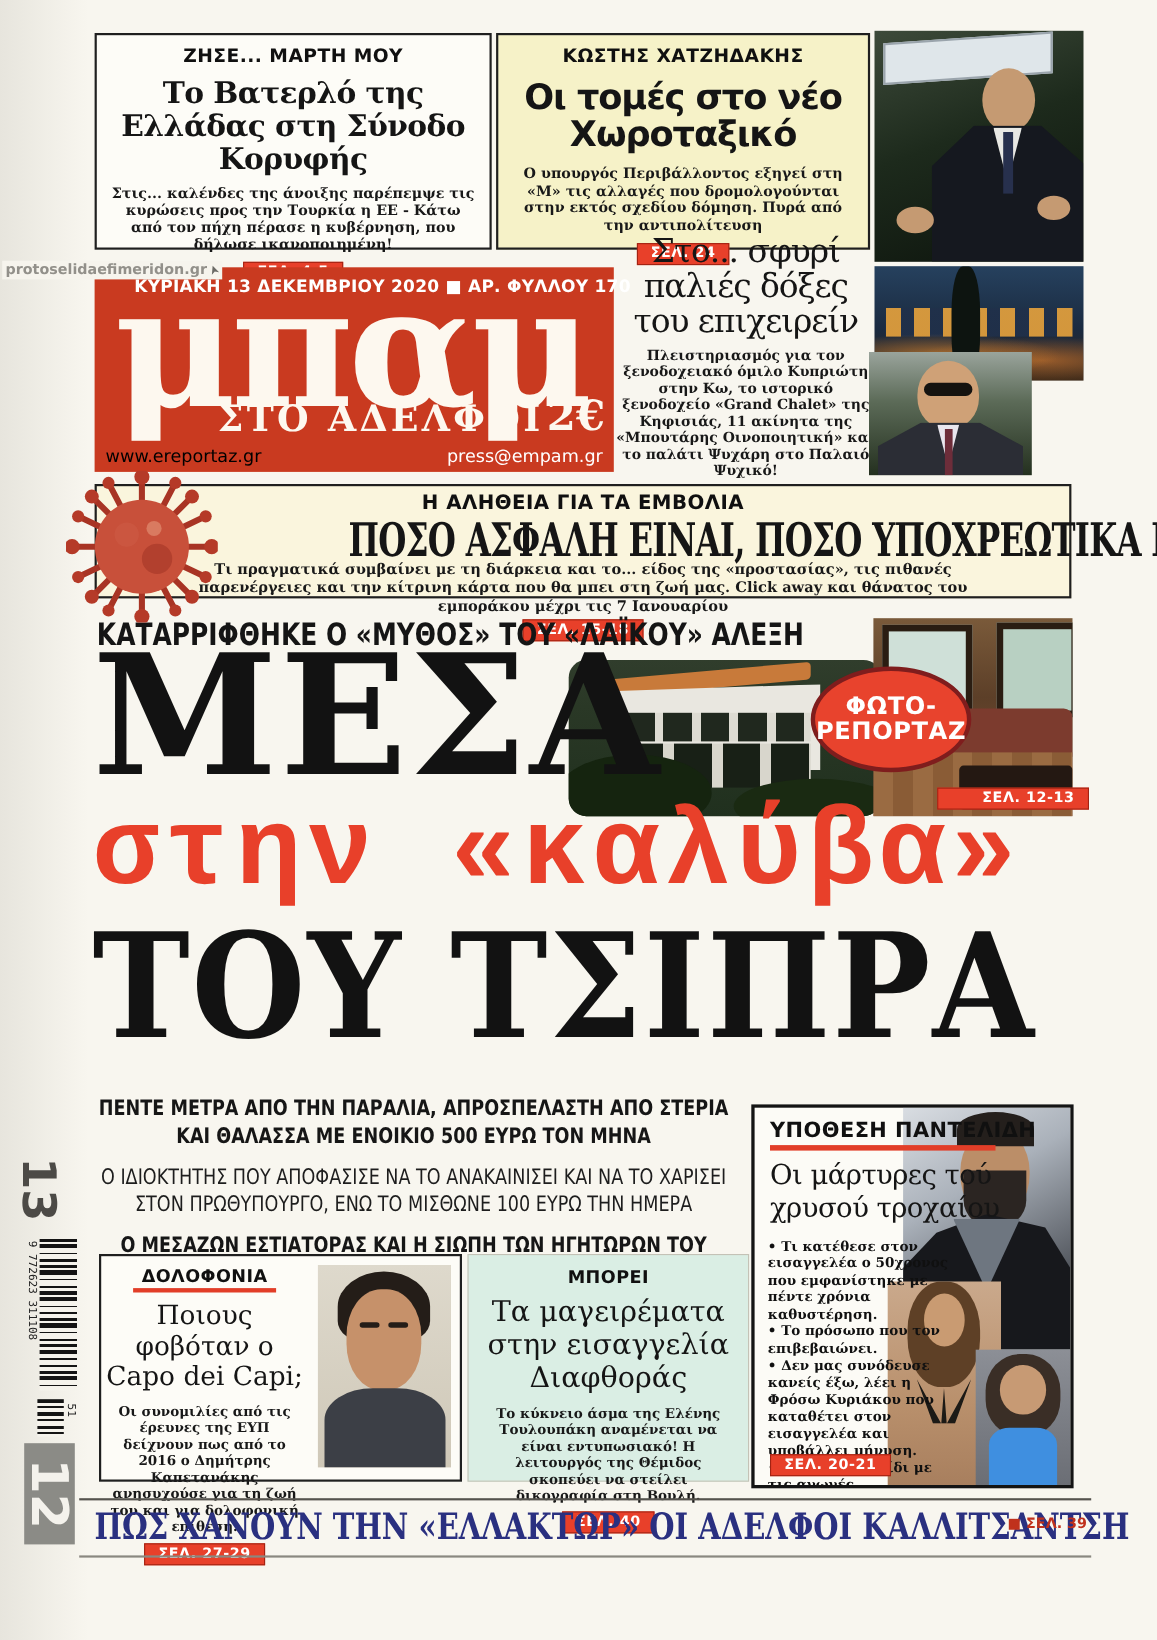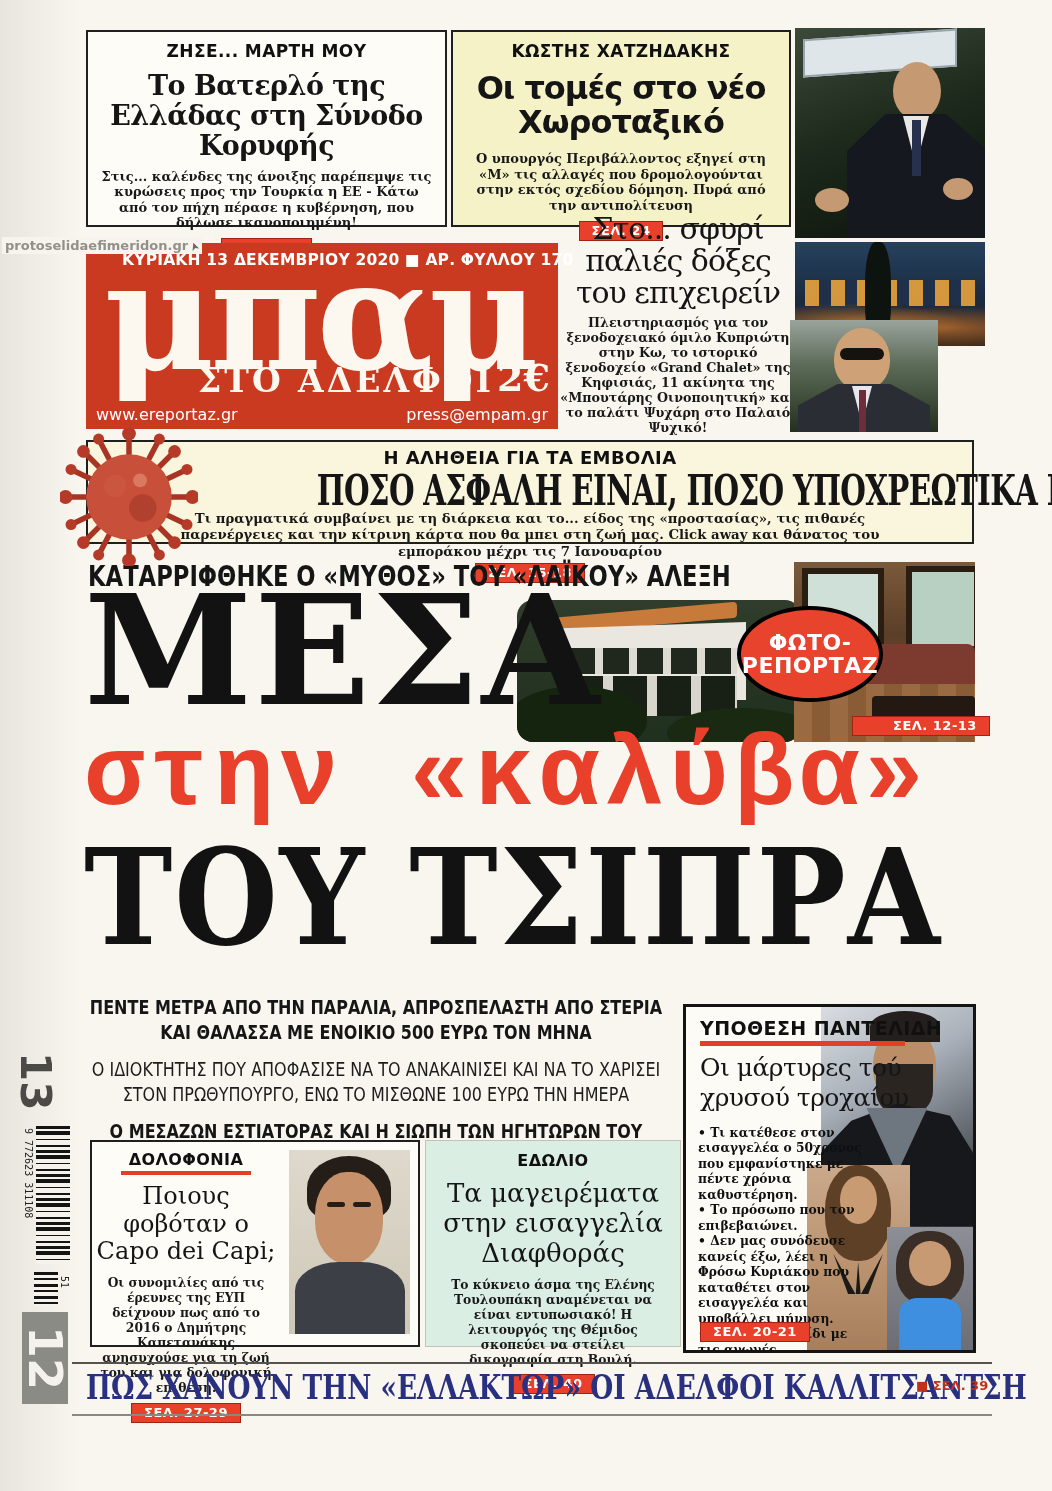--- a/index.html
+++ b/index.html
@@ -11,21 +11,21 @@
   .box{position:absolute;border:2px solid #1f1f1f;box-sizing:border-box;
        display:flex;flex-direction:column;align-items:center;}
   .kicker{font-weight:bold;letter-spacing:.4px;color:#101010;text-align:center;}
   .krule{height:5px;background:#e23e28;margin:3px auto 0;}
   .serif{font-family:"DejaVu Serif",serif;}
   .deck{font-family:"DejaVu Serif",serif;font-weight:bold;color:#181818;text-align:center;}
   .pageref{display:inline-block;background:#e8402a;border:1px solid #a32313;color:#fff;
            font:bold 13px "DejaVu Sans",sans-serif;padding:1px 12px 2px;letter-spacing:.5px;}
   .photo{position:absolute;overflow:hidden;}
   .nowrap{white-space:nowrap;}
-  .oval-badge{position:absolute;background:#e8432d;border:4px solid #000000;border-radius:50%;
+  .oval-badge{position:absolute;background:#e8432d;border:4px solid #7f1d1d;border-radius:50%;
       display:flex;flex-direction:column;align-items:center;justify-content:center;
       color:#fff;font-weight:bold;z-index:6;line-height:1.05;}
   .vrot{transform:rotate(90deg);transform-origin:left top;position:absolute;}
 </style>
 </head>
 <body>
 
 <div class="page">
   <div class="edge-shade"></div>
 
@@ -71,21 +71,21 @@
 
   <div class="abs" style="left:2px;top:237px;z-index:9;background:#f6f4ed;padding:1px 3px;font:bold 13px 'DejaVu Sans',sans-serif;color:#92908a;">
     <span>protoselidaefimeridon.gr</span><span style="display:inline-block;transform:rotate(-110deg);font-size:11px;color:#6b6a66;margin-left:2px;">➤</span>
   </div>
 
   <div class="abs" style="left:86px;top:243px;width:472px;height:186px;background:#c93a20;">
     <div class="abs" style="left:36px;top:8px;font-size:15.5px;font-weight:bold;color:#fff;white-space:nowrap;letter-spacing:.2px;">ΚΥΡΙΑΚΗ 13 ΔΕΚΕΜΒΡΙΟΥ 2020 ■ ΑΡ. ΦΥΛΛΟΥ 170</div>
     <div class="abs serif" style="left:18px;top:-18px;font-size:152px;font-weight:bold;color:#fdf8ef;line-height:1.2;letter-spacing:-5px;">μπαμ</div>
     <div class="abs serif" style="left:112px;top:118px;font-size:33px;font-weight:bold;color:#fdf8ef;letter-spacing:3px;">ΣΤΟ ΑΔΕΛΦΟΙ</div>
     <div class="abs serif" style="right:8px;top:112px;font-size:38px;font-weight:bold;color:#fdf8ef;">2€</div>
-    <div class="abs" style="left:10px;bottom:5px;font-size:16px;color:#ffffff;text-align:center;">www.ereportaz.gr</div>
+    <div class="abs" style="left:10px;bottom:5px;font-size:16px;color:#000000;text-align:center;">www.ereportaz.gr</div>
     <div class="abs" style="right:10px;bottom:5px;font-size:16px;color:#fff;">press@empam.gr</div>
   </div>
 
   <div class="abs" style="left:560px;top:243px;width:236px;height:187px;display:flex;flex-direction:column;align-items:center;justify-content:center;">
     <div class="serif" style="font-size:30px;line-height:1.07;text-align:center;letter-spacing:-1px;">Στο... σφυρί παλιές δόξες του επιχειρείν</div>
     <div class="deck" style="font-size:12.7px;line-height:1.18;margin-top:6px;">Πλειστηριασμός για τον ξενοδοχειακό όμιλο Κυπριώτη στην Κω, το ιστορικό ξενοδοχείο «Grand Chalet» της Κηφισιάς, 11 ακίνητα της «Μπουτάρης Οινοποιητική» και το παλάτι Ψυχάρη στο Παλαιό Ψυχικό!</div>
     <div class="pageref" style="margin-top:5px;">ΣΕΛ. 22-23</div>
   </div>
 
   <div class="box" style="left:86px;top:440px;width:888px;height:104px;background:#faf5dd;padding-top:5px;">
@@ -220,21 +220,21 @@
       <div class="abs" style="left:18px;top:6px;width:84px;height:64px;border-radius:50% 50% 30% 30%;background:#241d18;"></div>
       <div class="abs" style="left:26px;top:22px;width:68px;height:92px;border-radius:46%;background:#c6916a;"></div>
       <div class="abs" style="left:38px;top:52px;width:18px;height:5px;background:#241d18;border-radius:3px;"></div>
       <div class="abs" style="left:64px;top:52px;width:18px;height:5px;background:#241d18;border-radius:3px;"></div>
       <div class="abs" style="left:6px;top:112px;width:110px;height:72px;background:#3c3f46;border-radius:40% 40% 0 0;"></div>
     </div>
   </div>
 
   <div class="abs" style="left:425px;top:1140px;width:256px;height:207px;border:1px solid #c4c2b6;box-sizing:border-box;background:#daeee4;
               display:flex;flex-direction:column;align-items:center;padding-top:10px;">
-    <div class="kicker" style="font-size:16px;">ΕΔΩΛΙΟ</div>
+    <div class="kicker" style="font-size:16px;">ΜΠΟΡΕΙ</div>
     <div class="krule" style="width:92px;height:4px;margin-top:2px;"></div>
     <div class="serif" style="font-size:26px;line-height:1.15;text-align:center;margin-top:7px;padding:0 8px;">Τα μαγειρέματα στην εισαγγελία Διαφθοράς</div>
     <div class="deck" style="font-size:12.3px;line-height:1.22;margin:8px 12px 0;">Το κύκνειο άσμα της Ελένης Τουλουπάκη αναμένεται να είναι εντυπωσιακό! Η λειτουργός της Θέμιδος σκοπεύει να στείλει δικογραφία στη Βουλή.</div>
     <div class="pageref" style="margin-top:7px;">ΣΕΛ. 40</div>
   </div>
 
   <div class="abs" style="left:72px;top:1362px;width:920px;height:2px;background:#55534e;"></div>
   <div class="abs serif nowrap" style="left:86px;top:1368px;font-size:33px;font-weight:bold;color:#2a3080;transform:scaleX(.8);transform-origin:0 0;letter-spacing:0;">ΠΩΣ ΧΑΝΟΥΝ ΤΗΝ «ΕΛΛΑΚΤΩΡ» ΟΙ ΑΔΕΛΦΟΙ ΚΑΛΛΙΤΣΑΝΤΣΗ</div>
   <div class="abs" style="left:916px;top:1378px;font-size:13px;font-weight:bold;color:#c0311c;white-space:nowrap;">■ ΣΕΛ. 39</div>
   <div class="abs" style="left:72px;top:1414px;width:920px;height:2px;background:#8a8880;"></div>

